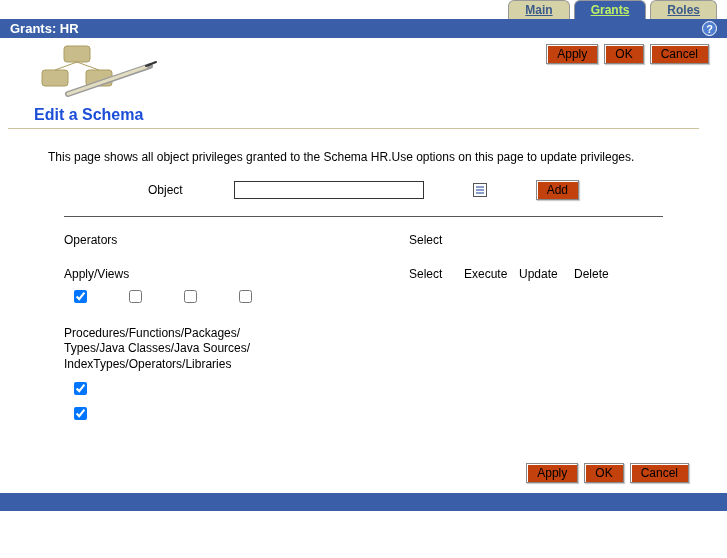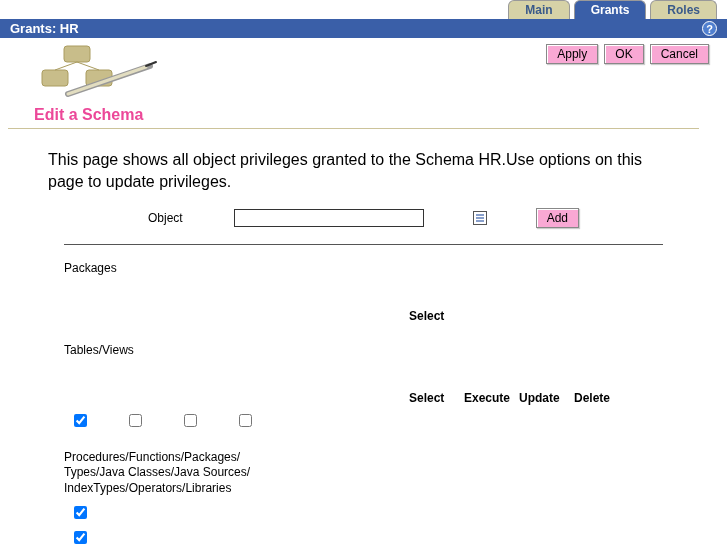--- a/index.html
+++ b/index.html
@@ -19,28 +19,29 @@
     .tab {
       padding: 2px 16px;
       font-size: 12px;
       font-weight: bold;
       cursor: pointer;
       border-radius: 6px 6px 0 0;
       margin-left: 4px;
       border-top: 1px solid #999;
       border-left: 1px solid #999;
       border-right: 1px solid #999;
+      text-decoration: underline;
     }
     .tab.inactive {
       background: #d6d2a7;
       color: #3a5a8a;
     }
     .tab.active {
       background: #3a5fa8;
-      color: #ffffff;
+      color: #bef264;
     }
     .header-bar {
       background: #3a5fa8;
       color: #fff;
       font-weight: bold;
       padding: 2px 10px;
       display: flex;
       justify-content: space-between;
       font-size: 13px;
     }
@@ -63,40 +64,40 @@
     }
     .logo-row {
       display: flex;
       justify-content: space-between;
       align-items: flex-start;
       padding: 6px 0 0 0;
     }
     .logo-svg { margin-left: 20px; }
     .btn-group { display: flex; gap: 6px; padding-right: 10px; }
     .btn {
-      background: #f9a8d4;
+      background: #c2410c;
       border: 1px solid #888;
       padding: 2px 10px;
       font-size: 12px;
       cursor: pointer;
       box-shadow: 1px 1px 1px #ccc, inset 1px 1px 0 #fff;
       font-family: inherit;
     }
     .section-title {
-      color: #ec4899;
+      color: #1d4ed8;
       font-size: 16px;
       font-weight: bold;
       padding: 2px 0 4px 26px;
       border-bottom: 1px solid #ccc39a;
       margin-right: 20px;
     }
     .page-desc {
       padding: 20px 40px 10px 40px;
       line-height: 1.4;
-      font-size: 16px;
+      font-size: 12px;
     }
     .object-row {
       display: flex;
       align-items: center;
       justify-content: center;
       padding: 4px 0 16px 0;
       gap: 43px;
     }
     .object-label { margin-right: 8px; }
     .object-input {
@@ -119,23 +120,22 @@
       border-top: 1px solid #555;
       margin: 0 0 16px 0;
     }
     .group { margin-bottom: 20px; }
     .group-header { display: flex; }
     .group-label {
       width: 345px;
       font-size: 12px;
     }
     .col-head {
-      font-weight: bold;
+      font-weight: normal;
       width: 55px;
-      margin-top: 48px;
     }
     .col-head.first { width: 55px; }
     .row-line {
       display: flex;
       align-items: center;
       margin-top: 6px;
     }
     .obj-name {
       width: 345px;
       font-size: 13px;
@@ -202,28 +202,28 @@
       </svg>
     </span>
     <button class="btn">Add</button>
   </div>
 
   <div class="privs-wrap">
     <hr class="hr-line">
 
     <div class="group">
       <div class="group-header">
-        <div class="group-label">Packages</div>
+        <div class="group-label">Operators</div>
         <div class="col-head first">Select</div>
       </div>
     </div>
 
     <div class="group">
       <div class="group-header">
-        <div class="group-label">Tables/Views</div>
+        <div class="group-label">Apply/Views</div>
         <div class="col-head">Select</div>
         <div class="col-head">Execute</div>
         <div class="col-head">Update</div>
         <div class="col-head">Delete</div>
       </div>
       <div class="row-line">
         <div class="cell"><input type="checkbox" checked="" style=""></div>
         <div class="cell"><input type="checkbox" style=""></div>
         <div class="cell"><input type="checkbox" style=""></div>
         <div class="cell"><input type="checkbox" style=""></div>

